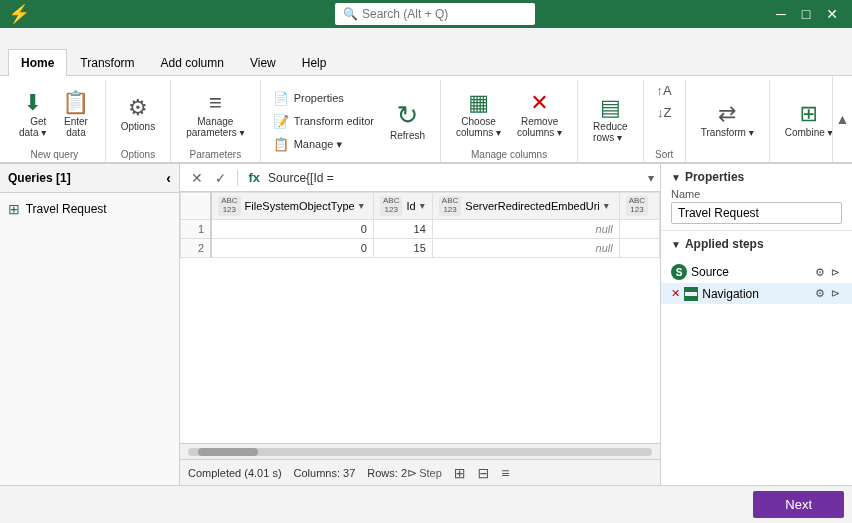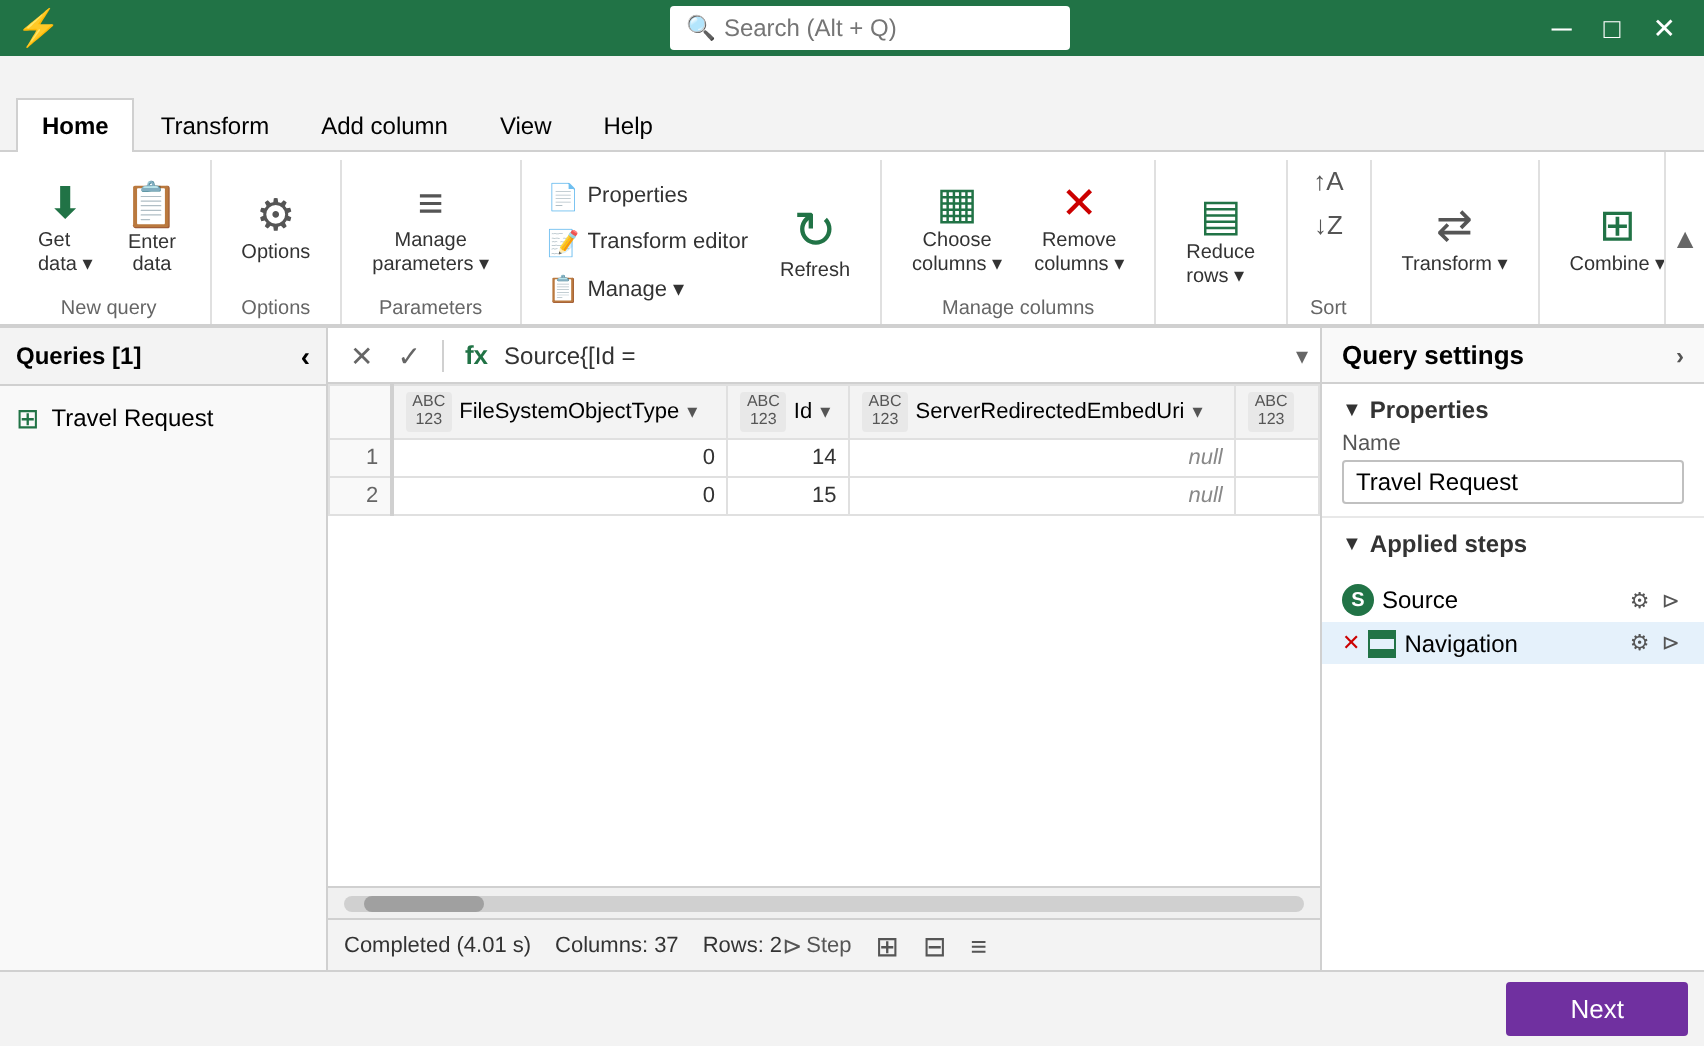--- a/index.html
+++ b/index.html
@@ -28,21 +28,21 @@
     .ribbon-btn .icon { font-size: 24px; line-height: 1; }
     .ribbon-btn.small { flex-direction: row; min-width: 0; padding: 2px 4px; font-size: 11px; gap: 4px; align-items: center; }
 
     
     .collapse-btn { position: absolute; right: 0; top: 0; bottom: 0; width: 20px; display: flex; align-items: center; justify-content: center; cursor: pointer; color: #666; font-size: 14px; border-left: 1px solid #e0e0e0; }
 
     
     .main { display: flex; flex: 1; overflow: hidden; }
 
     
-    .queries-panel { width: 164px; border-right: 1px solid #d0d0d0; display: flex; flex-direction: column; flex-shrink: 0; background: #f9f9f9; }
+    .queries-panel { width: 180px; border-right: 1px solid #d0d0d0; display: flex; flex-direction: column; flex-shrink: 0; background: #f9f9f9; }
     .queries-header { display: flex; align-items: center; justify-content: space-between; padding: 6px 8px; font-size: 12px; font-weight: 600; border-bottom: 1px solid #d0d0d0; background: #f3f3f3; }
     .queries-list { flex: 1; overflow-y: auto; padding: 4px 0; }
     .query-item { display: flex; align-items: center; gap: 6px; padding: 4px 8px; cursor: pointer; font-size: 12px; }
     .query-item .q-icon { font-size: 14px; color: #217346; }
 
     
     .center-panel { flex: 1; display: flex; flex-direction: column; overflow: hidden; }
 
     
     .formula-bar { display: flex; align-items: center; gap: 4px; padding: 3px 6px; border-bottom: 1px solid #d0d0d0; background: #fff; height: 28px; }
@@ -128,21 +128,21 @@
   <div class="ribbon-tab">View</div>
   <div class="ribbon-tab">Help</div>
 </div>
 
 <div class="ribbon">
 
   <div class="ribbon-group">
     <div class="ribbon-group-items">
       <div class="ribbon-btn">
         <span class="icon" style="font-size:22px; color:#217346;">⬇</span>
-        <span style="font-size:10px; text-align:left;">Get<br>data ▾</span>
+        <span style="font-size:10px; text-align:right;">Get<br>data ▾</span>
       </div>
       <div class="ribbon-btn">
         <span class="icon" style="font-size:22px; color:#217346;">📋</span>
         <span style="font-size:10px; text-align:center;">Enter<br>data</span>
       </div>
     </div>
     <div class="ribbon-group-label">New query</div>
   </div>
 
   <div class="ribbon-group">
@@ -349,24 +349,20 @@
         </span>
         <span class="status-icon">⊞</span>
         <span class="status-icon">⊟</span>
         <span class="status-icon">≡</span>
       </div>
     </div>
 
   </div>
 
   <div class="right-panel">
-    <div class="right-panel-header">
-      <span>Query settings</span>
-      <span class="right-panel-expand">›</span>
-    </div>
 
     <div class="right-section">
       <div class="right-section-title">
         <span class="toggle">▼</span>
         <span>Properties</span>
       </div>
       <div class="prop-label">Name</div>
       <input class="prop-input" value="Travel Request" style="">
     </div>
 

